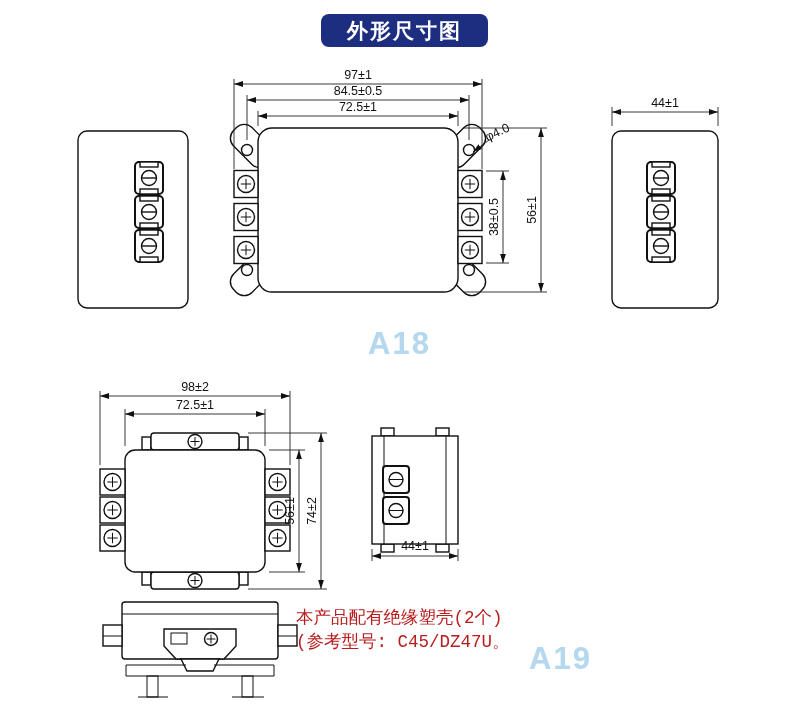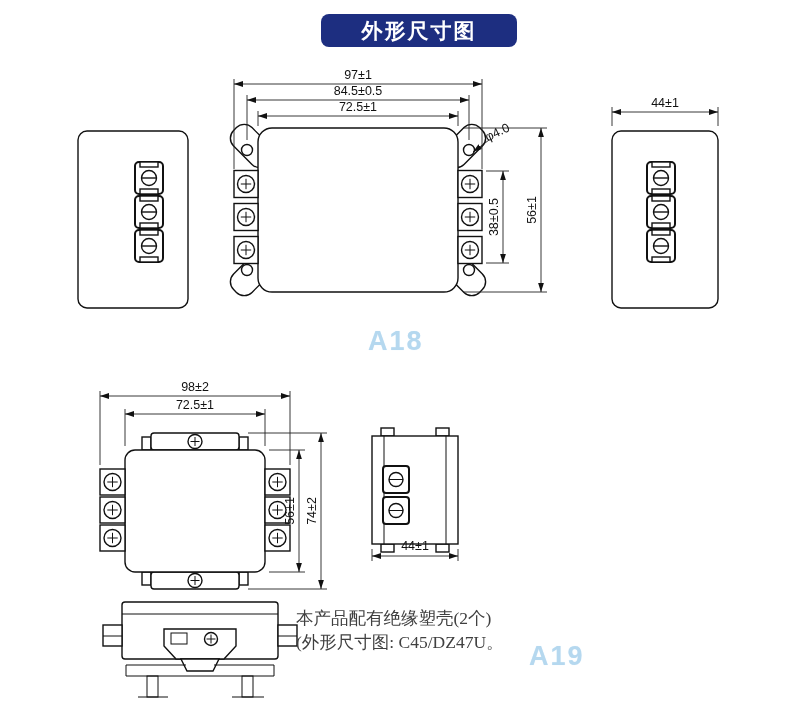--- a/index.html
+++ b/index.html
@@ -1,29 +1,29 @@
 <!DOCTYPE html>
 <html style="--badge-bg: #1d2e80; --badge-text: #ffffff; --watermark: #b5d8ef;"><head>
 <meta charset="utf-8">
 <style>
   html,body{margin:0;padding:0;background:#fff;}
   .canvas{position:relative;width:800px;height:712px;background:#fff;overflow:hidden;
           font-family:"Liberation Sans",sans-serif;}
-  .title-badge{position:absolute;left:321px;top:14px;width:196px;height:33px;
+  .title-badge{position:absolute;left:321px;top:14px;width:167px;height:33px;
                background:var(--badge-bg,#1d2e80);border-radius:8px;
                display:flex;align-items:center;justify-content:center;}
   .title-badge span{color:var(--badge-text,#ffffff);font-size:21px;font-weight:bold;
                     letter-spacing:2px;font-family:"Liberation Sans",sans-serif;}
-  .watermark{position:absolute;font-weight:bold;font-size:27px;letter-spacing:2px;
+  .watermark{position:absolute;font-weight:bold;font-size:31px;letter-spacing:2px;
              color:var(--watermark,#b5d8ef);
              text-shadow:0 0 1px #dfeefa;font-family:"Liberation Sans",sans-serif;}
   .wm-a18{left:368px;top:326px;}
   .wm-a19{left:529px;top:641px;}
-  .note{position:absolute;left:296px;top:606px;width:220px;color:#404040;
-        font-family:Liberation Serif, serif;font-size:17.5px;line-height:24px;}
+  .note{position:absolute;left:296px;top:606px;width:220px;color:#b91c1c;
+        font-family:Liberation Mono, monospace;font-size:17.5px;line-height:24px;}
   svg.art{position:absolute;left:0;top:0;}
   .s14{stroke:#111;stroke-width:1.4;fill:none;}
   .s14w{stroke:#111;stroke-width:1.4;fill:#fff;}
   .s2w{stroke:#111;stroke-width:2;fill:#fff;}
   .s1{stroke:#111;stroke-width:1;fill:none;}
   .dim{stroke:#222;stroke-width:0.9;fill:none;}
   .dtxt{font:12.5px "Liberation Sans",sans-serif;fill:#111;text-anchor:middle;}
 </style>
 </head>
 <body>
@@ -208,16 +208,16 @@
 
   <div class="title-badge">
     <span>外形尺寸图</span>
   </div>
 
   <div class="watermark wm-a18">A18</div>
   <div class="watermark wm-a19">A19</div>
 
   <div class="note">
     <div>本产品配有绝缘塑壳(2个)</div>
-    <div>(外形尺寸图: C45/DZ47U。</div>
+    <div>(参考型号: C45/DZ47U。</div>
   </div>
 
 </div>
 
 </body></html>

